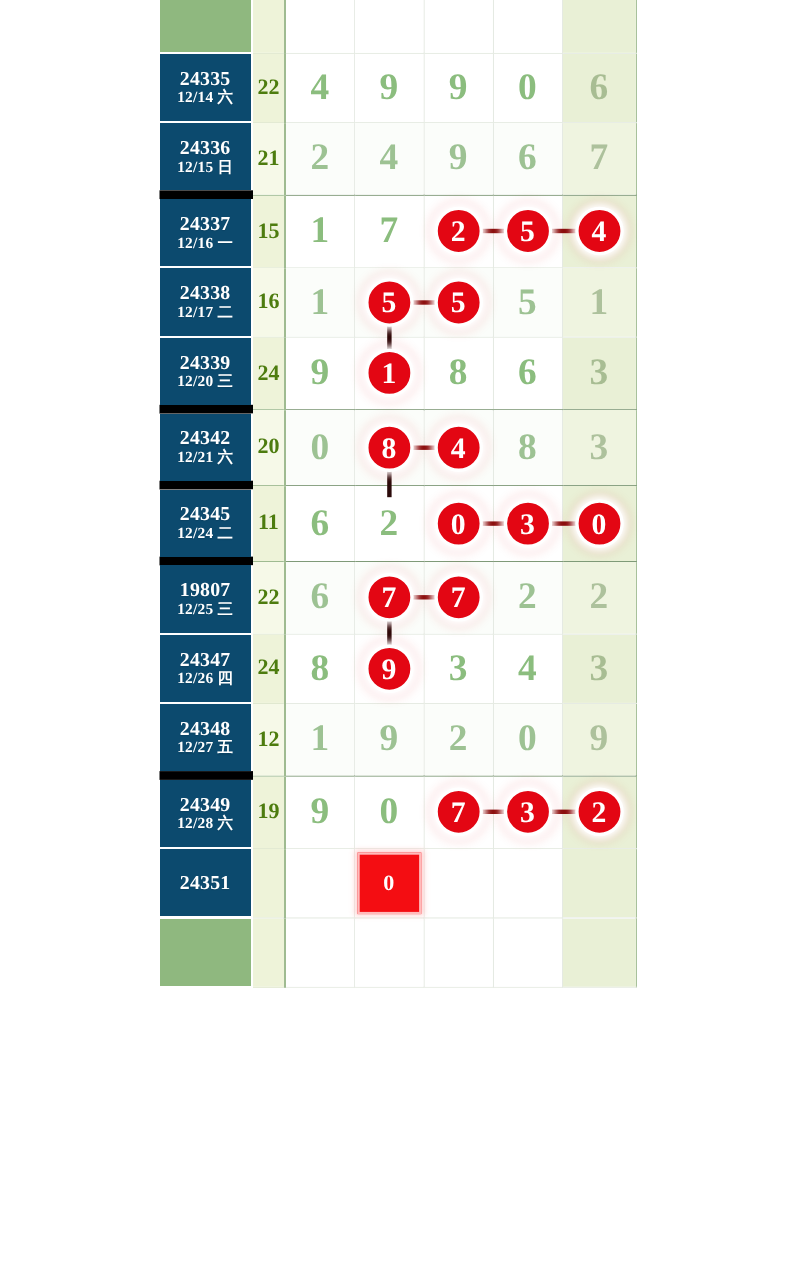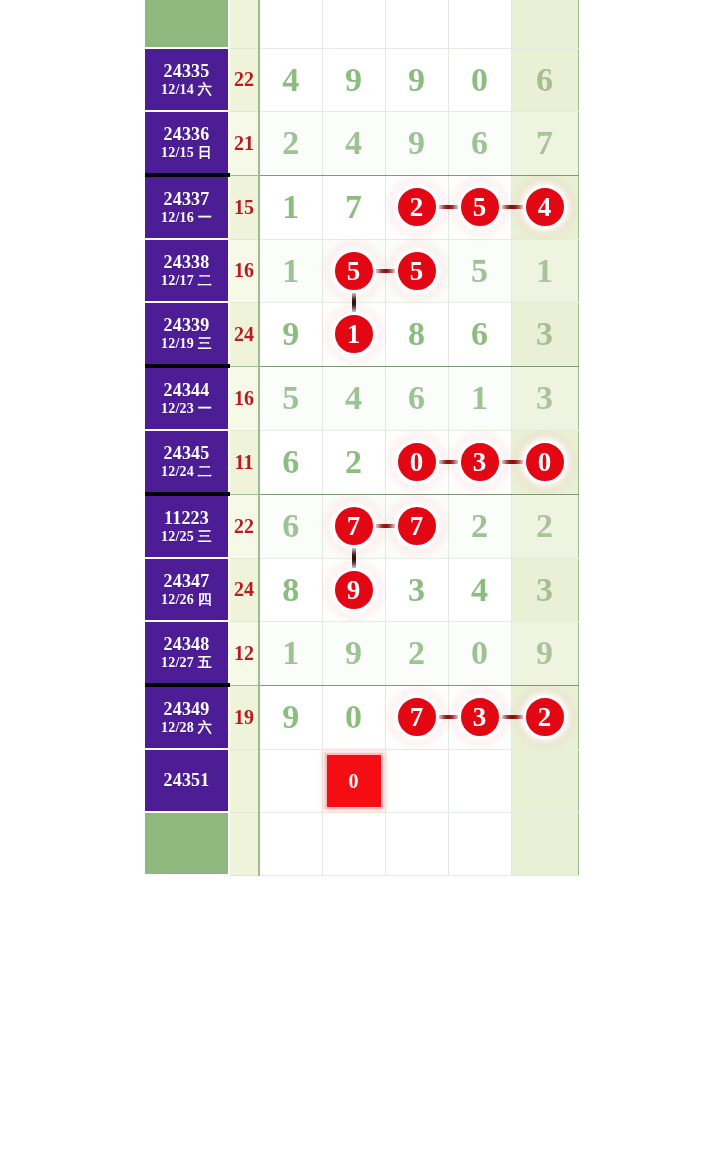--- a/index.html
+++ b/index.html
@@ -27,37 +27,37 @@
     border-bottom:1px solid #e6ebe3;
     text-align:center;vertical-align:middle;
     position:relative;
   }
 
   
   tr.sep td{border-bottom:1px solid #7f9a78;}
 
   
   td.issue{
-    background:#4c1d95;
+    background:#0c4a6e;
     color:#ffffff;
     border-right:2px solid #ffffff;
     border-bottom:2px solid #ffffff;
     line-height:1.18;
     font-weight:700;
     letter-spacing:.2px;
     text-shadow:0 1px 1px rgba(0,0,0,.10);
   }
-  tr.sep td.issue{border-bottom:4px solid #000000;}
+  tr.sep td.issue{border-bottom:8px solid #000000;}
   td.issue .no{display:block;font-size:18px;}
   td.issue .dt{display:block;font-size:14px;}
 
   
   td.sum{
     background:#eef3d9;
-    color:#b91c1c;
+    color:#4d7c0f;
     font-size:20px;font-weight:700;
     border-right:2px solid #9fbb91;
     border-bottom:1px solid #e0e8cf;
   }
   tr.alt td.sum{background:#f6f9e8;}
   tr.sep td.sum{border-bottom:1px solid #9fbb91;}
 
   
   td.num{
     background:#ffffff;
@@ -204,41 +204,47 @@
           </td>
           <td class="num">
             <span class="ball">5</span>
           </td>
           <td class="num">5</td>
           <td class="num last">1</td>
         </tr>
         <tr class="sep ">
           <td class="issue">
             <span class="no">24339</span>
-            <span class="dt">12/19 三</span>
+            <span class="dt">12/20 三</span>
           </td>
           <td class="sum">24</td>
           <td class="num first">9</td>
           <td class="num">
             <span class="ball">1</span>
           </td>
           <td class="num">8</td>
           <td class="num">6</td>
           <td class="num last">3</td>
         </tr>
-        <tr class="alt">
-          <td class="issue">
-            <span class="no">24344</span>
-            <span class="dt">12/23 一</span>
-          </td>
-          <td class="sum">16</td>
-          <td class="num first">5</td>
-          <td class="num">4</td>
-          <td class="num">6</td>
-          <td class="num">1</td>
+        <tr class="sep alt">
+          <td class="issue">
+            <span class="no">24342</span>
+            <span class="dt">12/21 六</span>
+          </td>
+          <td class="sum">20</td>
+          <td class="num first">0</td>
+          <td class="num">
+            <span class="link-r"></span>
+            <span class="link-d"></span>
+            <span class="ball">8</span>
+          </td>
+          <td class="num">
+            <span class="ball">4</span>
+          </td>
+          <td class="num">8</td>
           <td class="num last">3</td>
         </tr>
         <tr class="sep ">
           <td class="issue">
             <span class="no">24345</span>
             <span class="dt">12/24 二</span>
           </td>
           <td class="sum">11</td>
           <td class="num first">6</td>
           <td class="num">2</td>
@@ -249,21 +255,21 @@
           <td class="num">
             <span class="link-r"></span>
             <span class="ball">3</span>
           </td>
           <td class="num last">
             <span class="ball">0</span>
           </td>
         </tr>
         <tr class="alt">
           <td class="issue">
-            <span class="no">11223</span>
+            <span class="no">19807</span>
             <span class="dt">12/25 三</span>
           </td>
           <td class="sum">22</td>
           <td class="num first">6</td>
           <td class="num">
             <span class="link-r"></span>
             <span class="link-d"></span>
             <span class="ball">7</span>
           </td>
           <td class="num">

